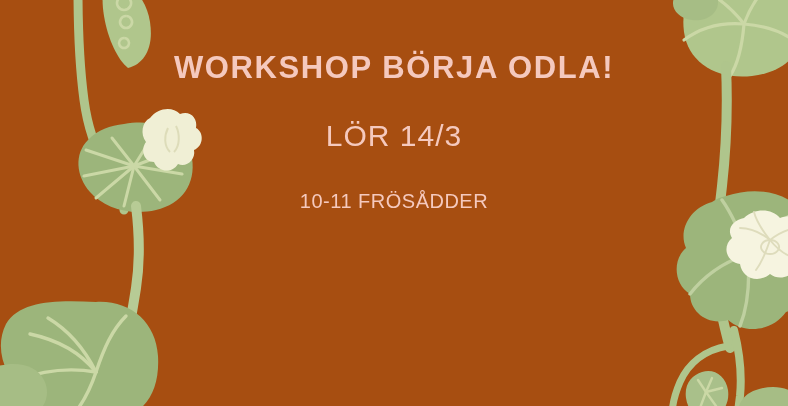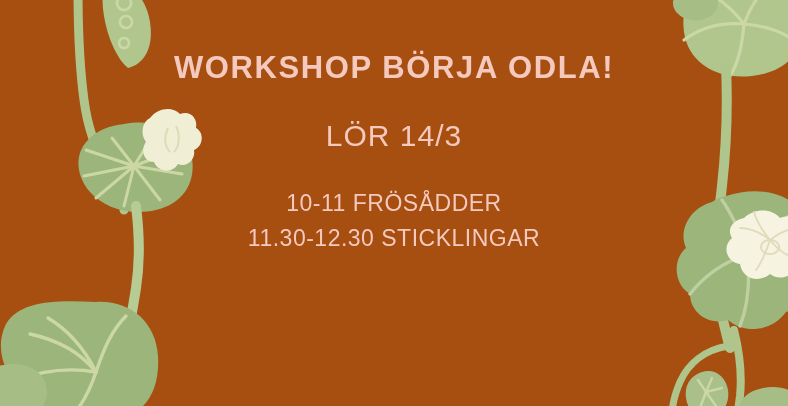--- a/index.html
+++ b/index.html
@@ -69,21 +69,21 @@
   .schedule {
     margin-top: 38px;
     display: flex;
     flex-direction: column;
     align-items: center;
     gap: 6px;
   }
 
   .schedule-line {
     color: #F5C9BE;
-    font-size: 23px;
+    font-size: 20px;
     font-weight: normal;
     letter-spacing: 0.5px;
     white-space: nowrap;
     text-align: right;
     line-height: 1.28;
   }
 </style>
 </head>
 <body>
 
@@ -229,18 +229,17 @@
   </svg>
 
   <div id="content">
 
     <div class="title">WORKSHOP BÖRJA ODLA!</div>
 
     <div class="subtitle">LÖR 14/3</div>
 
     <div class="schedule">
       <div class="schedule-line">10-11 FRÖSÅDDER</div>
-      <div class="schedule-line">11.30-12.30 STICKLINGAR</div>
     </div>
 
   </div>
 
 </div>
 
 </body></html>

